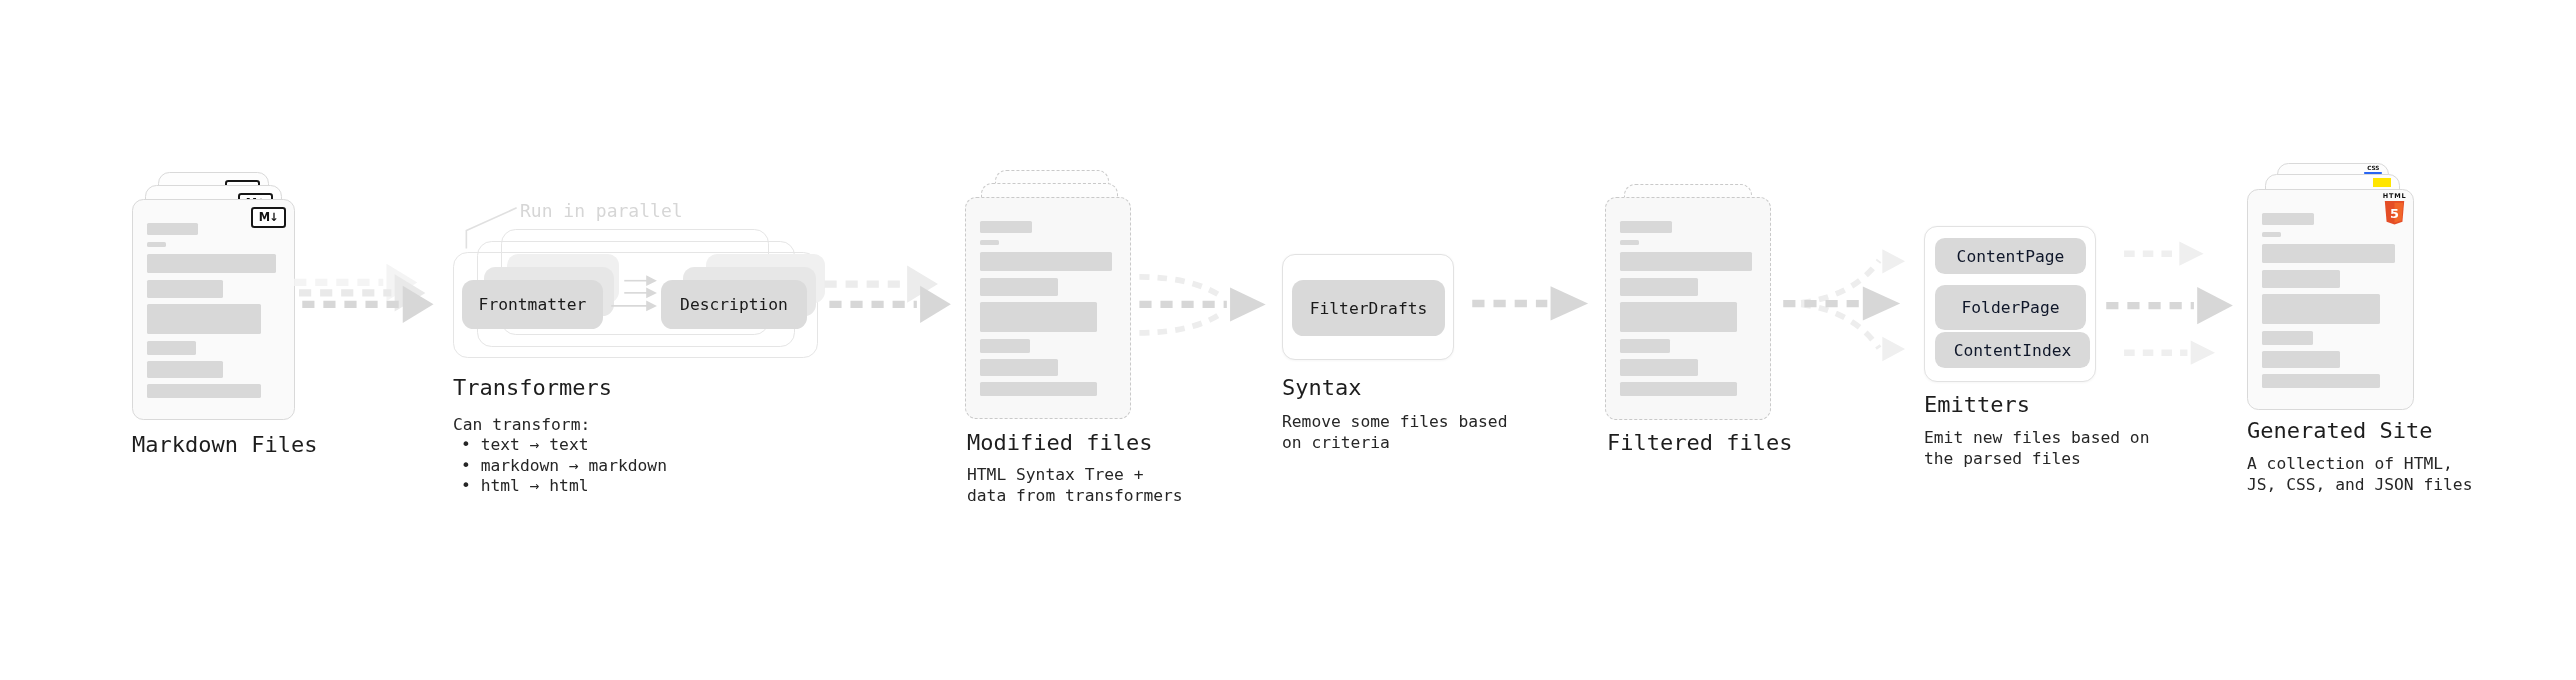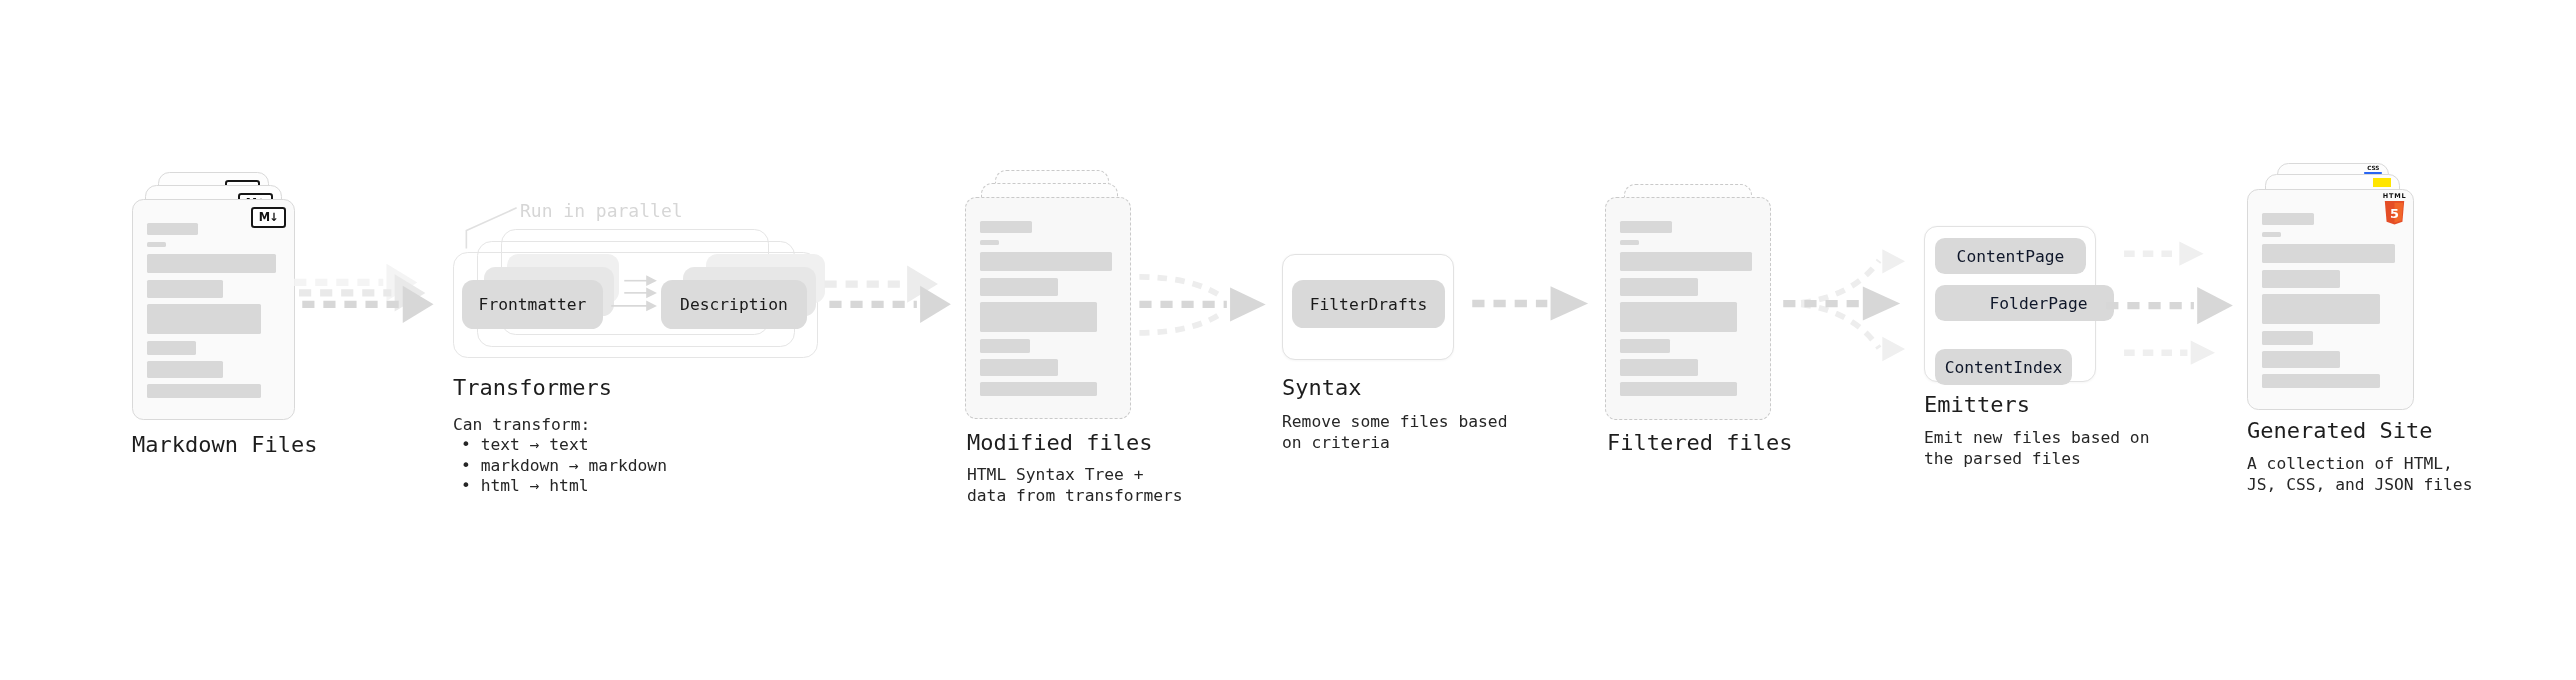--- a/index.html
+++ b/index.html
@@ -170,21 +170,21 @@
 
   <svg class="arrow" style="left:1136px;top:264px;" width="142" height="85" viewBox="0 0 175 105">
     <path d="M 4 16 Q 72 16 108 42" stroke="#ededed" stroke-width="7" stroke-dasharray="12 10" fill="none"></path>
     <path d="M 4 85 Q 72 85 108 59" stroke="#ededed" stroke-width="7" stroke-dasharray="12 10" fill="none"></path>
     <line x1="4" y1="50" x2="112" y2="50" stroke="#d7d7d7" stroke-width="9" stroke-dasharray="15 11"></line>
     <polygon points="116,29 116,71 160,50" fill="#d7d7d7"></polygon>
   </svg>
 
   <div class="stage">
     <div class="wbox" style="left:1282px;top:254px;width:172px;height:106px;"></div>
-    <div class="pill" style="left:1292px;top:280px;width:153px;height:48px;background:#d9d9d9;text-align:center;">FilterDrafts</div>
+    <div class="pill" style="left:1292px;top:280px;width:153px;height:56px;background:#d9d9d9;text-align:center;">FilterDrafts</div>
     <div class="label" style="left:1282px;top:375px;">Syntax</div>
     <div class="sub" style="left:1282px;top:411px;">
       <div>Remove some files based</div>
       <div>on criteria</div>
     </div>
   </div>
 
   <svg class="arrow" style="left:1469px;top:283px;" width="124" height="45" viewBox="0 0 152 55">
     <line x1="4" y1="25" x2="96" y2="25" stroke="#d7d7d7" stroke-width="9" stroke-dasharray="15 11"></line>
     <polygon points="100,4 100,46 146,25" fill="#d7d7d7"></polygon>
@@ -212,22 +212,22 @@
     <polygon points="126,10 126,40 154,25" fill="#efefef"></polygon>
     <path d="M 26 78 Q 90 86 122 132" stroke="#ededed" stroke-width="7" stroke-dasharray="12 10" fill="none"></path>
     <polygon points="126,118 126,148 154,133" fill="#efefef"></polygon>
     <line x1="4" y1="77" x2="98" y2="77" stroke="#d7d7d7" stroke-width="9" stroke-dasharray="15 11"></line>
     <polygon points="102,56 102,98 148,77" fill="#d7d7d7"></polygon>
   </svg>
 
   <div class="stage">
     <div class="wbox" style="left:1924px;top:226px;width:172px;height:156px;"></div>
     <div class="epill" style="left:1935px;top:238px;width:151px;height:36px;">ContentPage</div>
-    <div class="epill" style="left:1935px;top:285px;width:151px;height:36px;padding-left:28px;">FolderPage</div>
-    <div class="epill" style="left:1935px;top:332px;width:137px;height:36px;margin-top:17px;">ContentIndex</div>
+    <div class="epill" style="left:1935px;top:285px;width:151px;height:45px;">FolderPage</div>
+    <div class="epill" style="left:1935px;top:332px;width:155px;height:36px;">ContentIndex</div>
     <div class="label" style="left:1924px;top:392px;">Emitters</div>
     <div class="sub" style="left:1924px;top:427px;">
       <div>Emit new files based on</div>
       <div>the parsed files</div>
     </div>
   </div>
 
   <svg class="arrow" style="left:2103px;top:239px;" width="138" height="134" viewBox="0 0 170 165">
     <g>
       <line x1="26" y1="18" x2="90" y2="18" stroke="#efefef" stroke-width="8" stroke-dasharray="13 10"></line>

